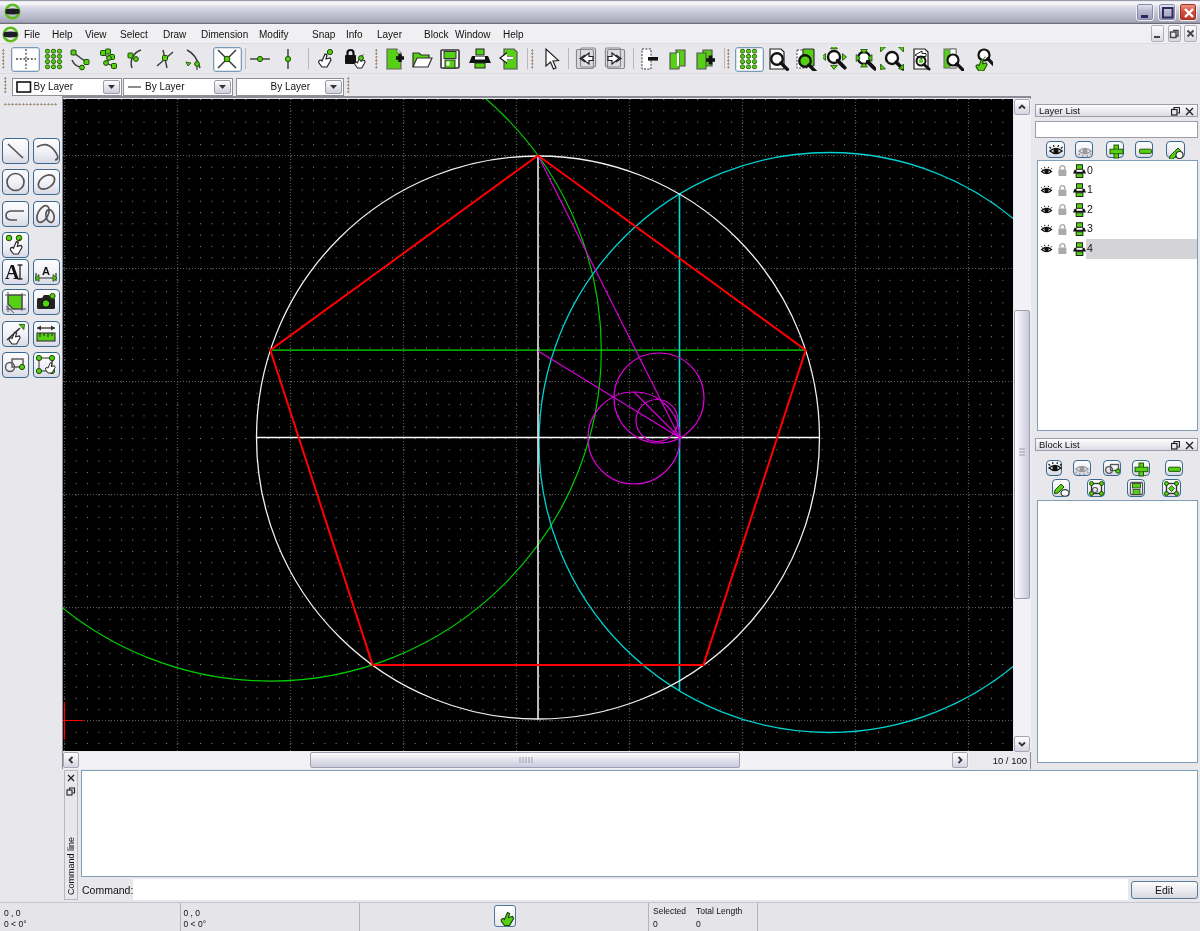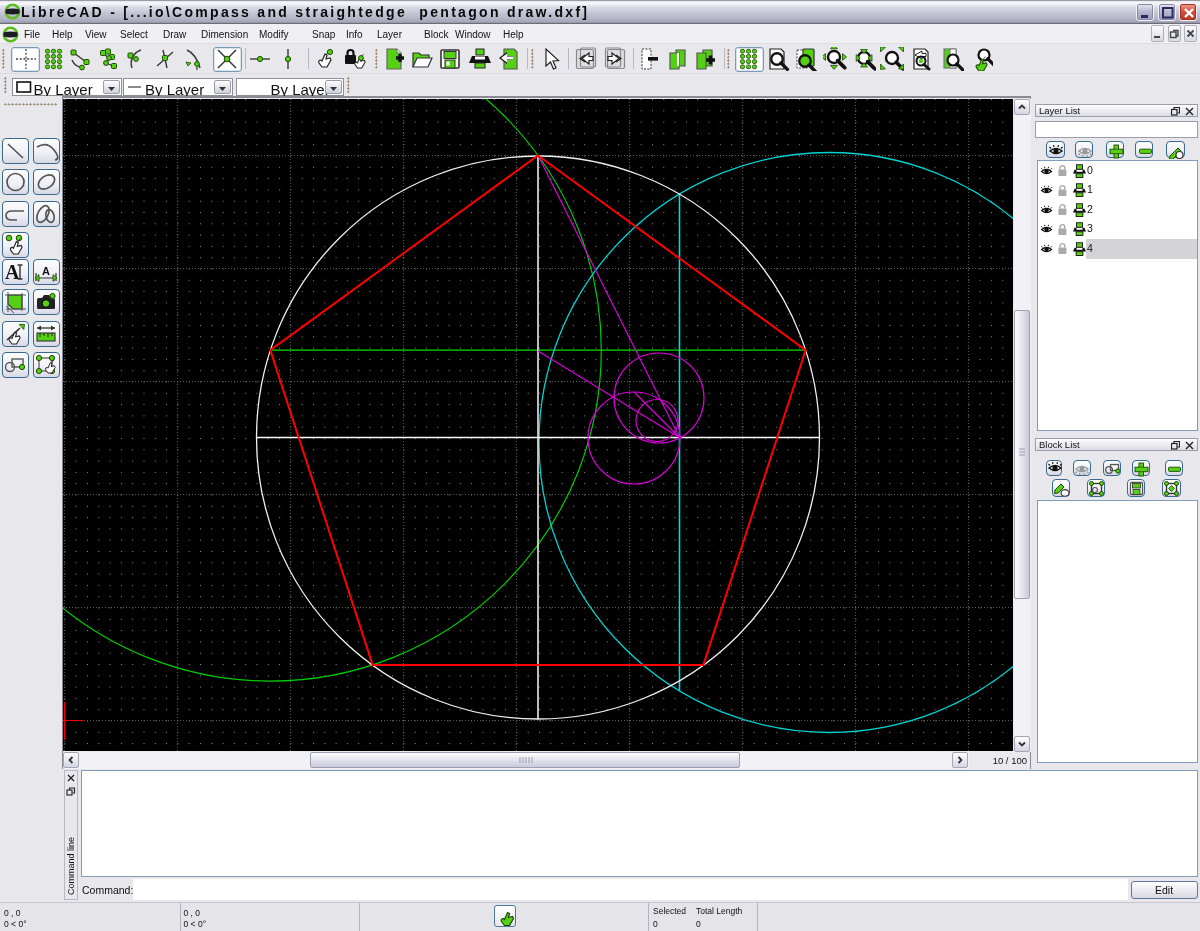--- a/index.html
+++ b/index.html
@@ -15,21 +15,21 @@
 #menubar { left:0; top:24px; width:1200px; height:20px; background:#f0f0f3; border-bottom:1px solid #dcdce2; }
 .menuitem { position:absolute; top:5px; font-size:10px; color:#111; }
 .mdibtn { position:absolute; top:1px; width:13px; height:17px; background:linear-gradient(180deg,#fcfcfe,#d9d9e2); border:1px solid #b0b0bc; border-radius:2px; }
 #tb2 { left:0; top:44px; width:1200px; height:30px; background:#e7e7ec; border-bottom:1px solid #dcdce2; }
 #tb3 { left:0; top:74px; width:1200px; height:22px; background:#e7e7ec; }
 .sep { position:absolute; top:4px; width:1px; height:21px; background:#b8b8c2; }
 .handle { position:absolute; top:5px; width:4px; height:20px;
   background-image:radial-gradient(circle at 1.4px 1.4px,#a08a70 1px,transparent 1.2px); background-size:4px 3.4px; }
 .checkbtn { position:absolute; background:#fff; border:1px solid #7a9ab5; border-radius:3px; box-shadow:0 0 0 1px #d8e2ec inset; }
 .icon { position:absolute; }
-.combo { position:absolute; top:3.5px; height:18px; background:#fff; border:1px solid #8f8f9a; font-size:15px; color:#111; }
+.combo { position:absolute; top:3.5px; height:18px; background:#fff; border:1px solid #8f8f9a; font-size:10px; color:#111; }
 .combobtn { position:absolute; right:1px; top:1px; width:17px; height:14px; background:linear-gradient(180deg,#fdfdfe,#cfcfdc); border:1px solid #9b9bac; border-radius:2px; }
 #lefttb { left:0; top:96px; width:62px; height:673px; background:#e7e7ec; }
 .ltbtn { position:absolute; width:27px; height:26px; border:1px solid #39698e; border-radius:4px;
   background:linear-gradient(180deg,#fdfdfe 0%,#f0f0f6 55%,#d9d9e6 100%); }
 .ptitle { position:absolute; height:13px; background:linear-gradient(180deg,#fdfdfe,#dcdce6); border:1px solid #9d9daa; font-size:9.5px; color:#111; padding-left:3px; }
 .panelbtn { position:absolute; border:1.5px solid #39698e; border-radius:4px;
   background:linear-gradient(180deg,#fdfdfe 0%,#eff0f5 55%,#d5d5e2 100%); }
 .whitebox { position:absolute; background:#fff; border:1px solid #7f9db9; }
 .sbtrack { position:absolute; background:#f2f2f6; }
 .sbbtn { position:absolute; width:16px; height:16px; background:linear-gradient(180deg,#fefefe,#d5d5e2); border:1px solid #a5a5b5; border-radius:2px; }
@@ -39,21 +39,20 @@
 .stattext { position:absolute; font-size:8.5px; color:#111; }
 .statsep { position:absolute; top:1px; width:1px; height:28px; background:#b3b3bb; }
 </style></head><body>
 <div id="app">
 
 <div id="titlebar" class="abs"></div>
 <svg class="abs" width="17" height="17" style="left:4px;top:3px" viewBox="0 0 17 17">
 <circle cx="8.5" cy="8.5" r="6.7" fill="none" stroke="#5fbb1f" stroke-width="2.6"></circle>
 <path d="M1.5 6.6 Q8.5 4.4 15.5 6.6 L15.5 10.4 Q8.5 12.6 1.5 10.4 Z" fill="#1c1c24"></path>
     </svg>
-<div id="titletext" class="abs">LibreCAD - [...io\Compass and straightedge&nbsp; pentagon draw.dxf]</div>
 <div class="winbtn abs" style="left:1136px">
       <svg width="18" height="18">
         <rect x="4" y="11" width="7" height="3" fill="#2a2a5e"></rect>
       </svg>
     </div>
 <div class="winbtn abs" style="left:1157.5px">
       <svg width="18" height="18">
         <rect x="4" y="4" width="9.5" height="9.5" fill="none" stroke="#2a2a5e" stroke-width="2"></rect>
       </svg>
     </div>

